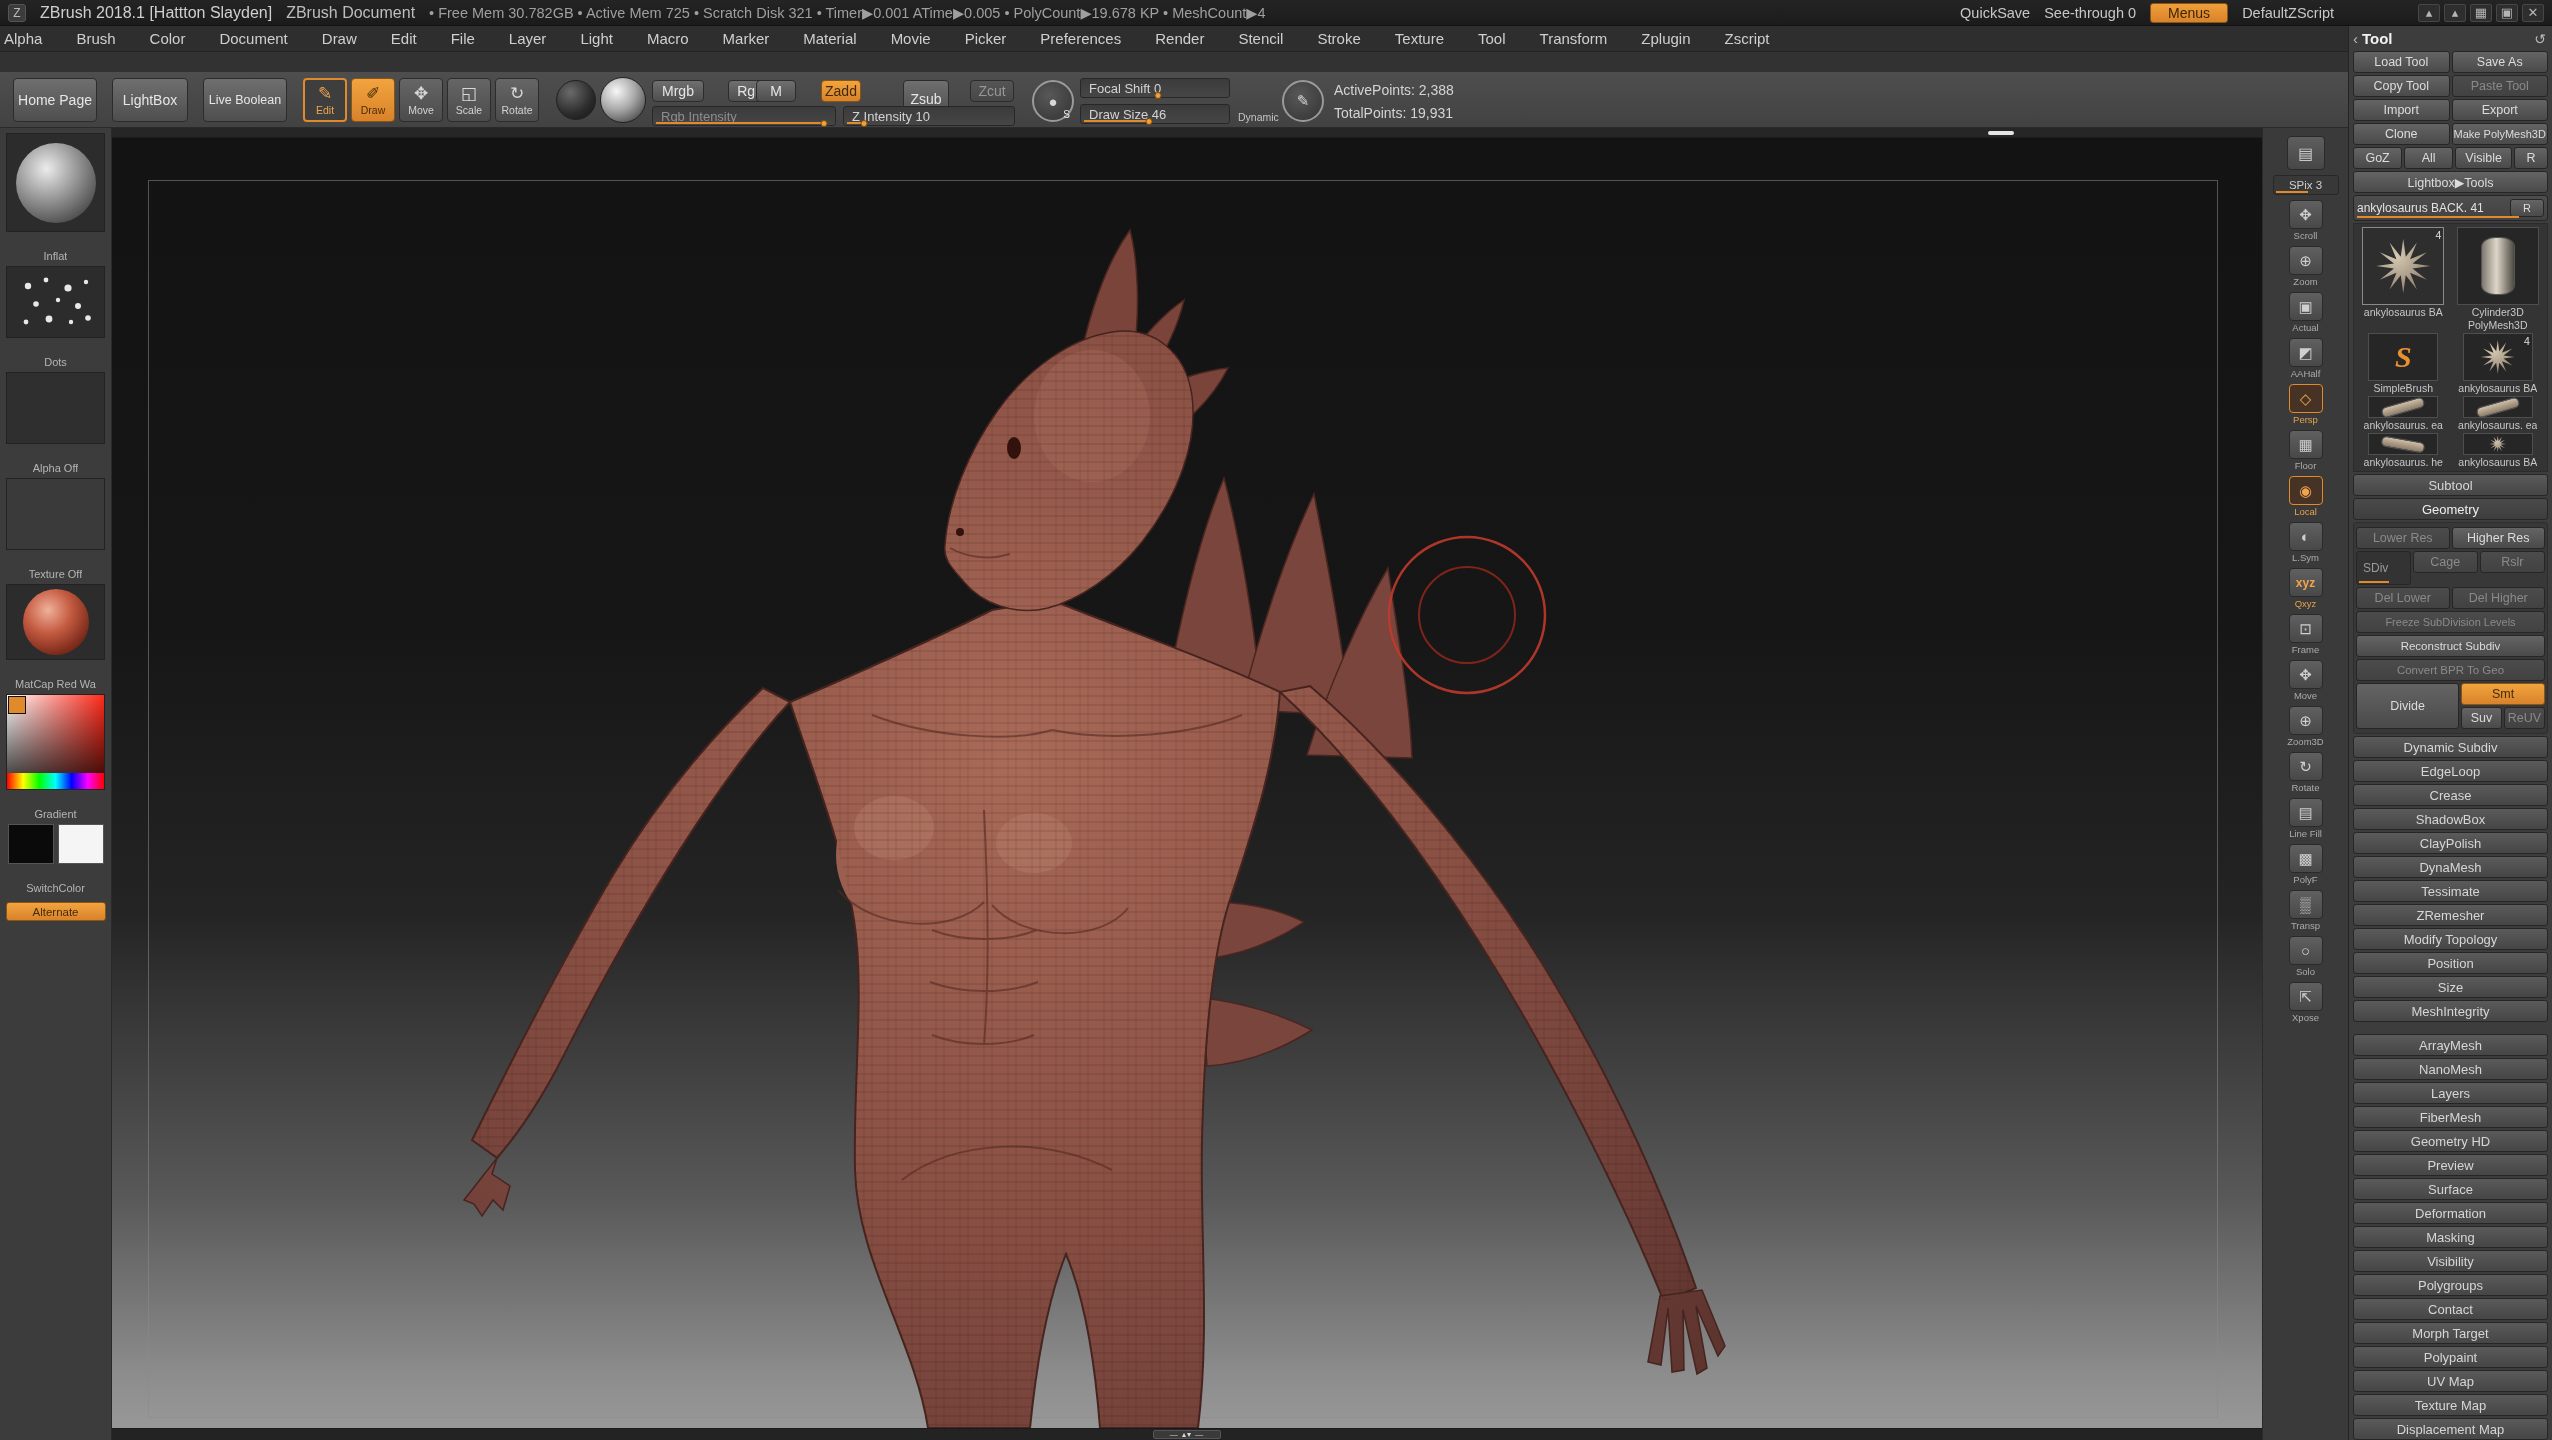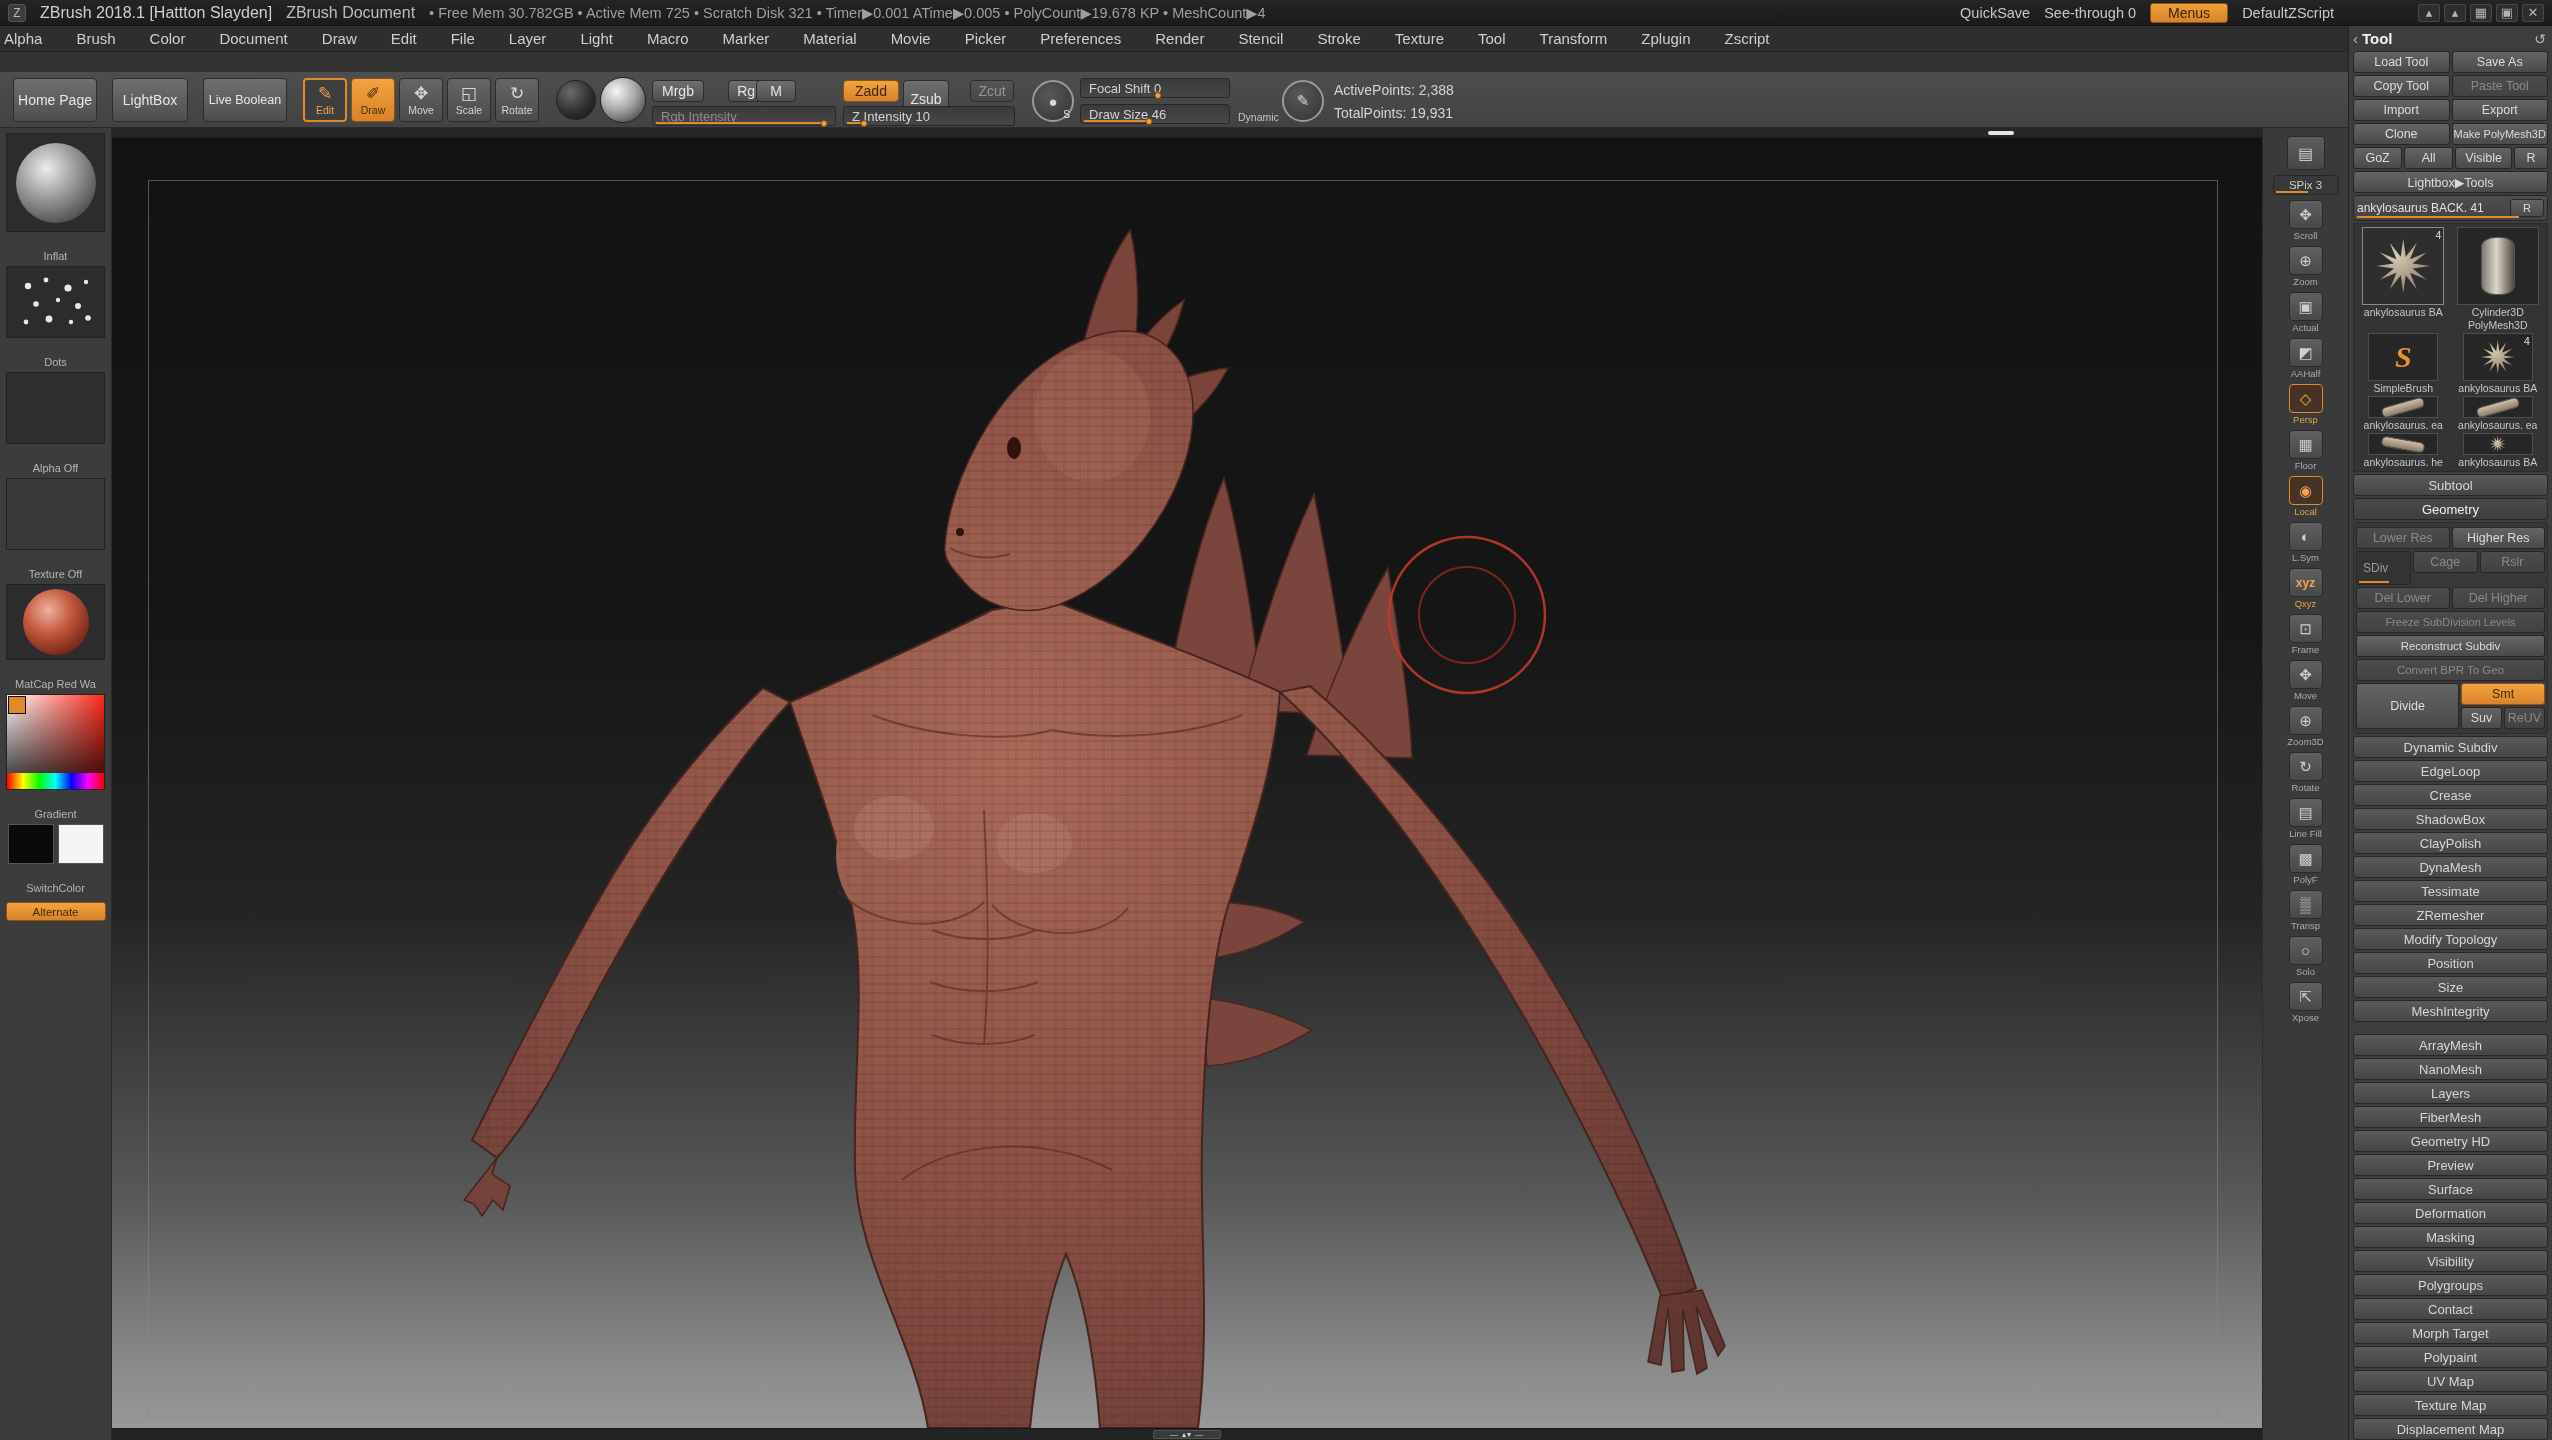--- a/index.html
+++ b/index.html
@@ -261,21 +261,21 @@
       </div>
     <div class="btn3d" style="left:756px;top:8px;width:40px;height:22px;">
         <span>M</span>
       </div>
     <div class="zslider dim" style="left:652px;top:34px;width:184px;height:20px;">
       <span>Rgb Intensity</span>
       <i class="line" style="width:92%;"></i>
         <i class="knob" style="left:94%;"></i>
     </div>
 
-    <div class="btn3d orangebtn" style="left:843px;top:8px;width:56px;height:22px;">
+    <div class="btn3d orangebtn" style="left:821px;top:8px;width:40px;height:22px;">
         <span>Zadd</span>
       </div>
     <div class="btn3d" style="left:903px;top:8px;width:46px;height:37px;">
         <span>Zsub</span>
       </div>
     <div class="btn3d dimbtn" style="left:970px;top:8px;width:44px;height:22px;">
         <span>Zcut</span>
       </div>
     <div class="zslider" style="left:843px;top:34px;width:172px;height:20px;">
       <span>Z Intensity 10</span>

